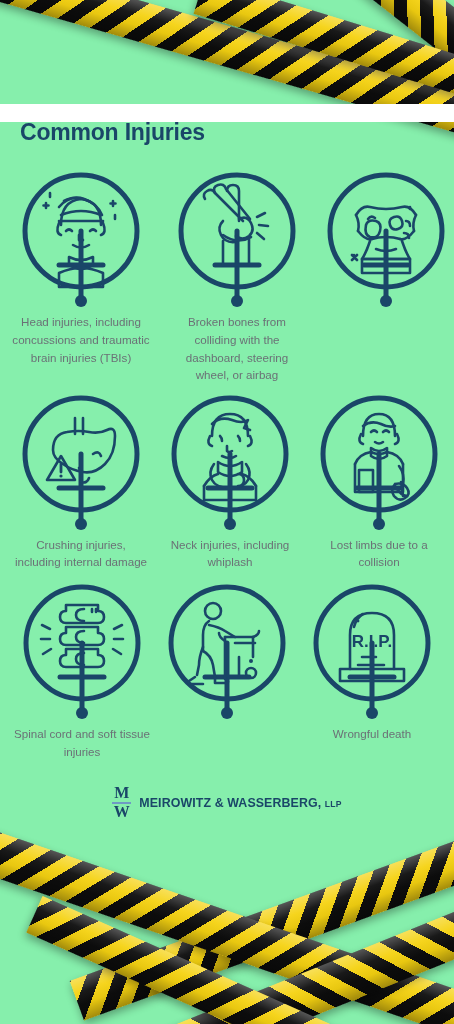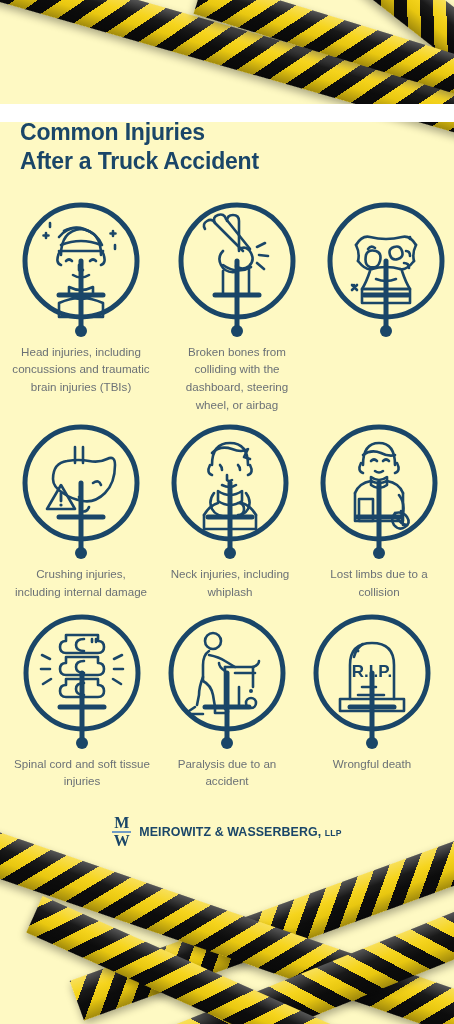--- a/index.html
+++ b/index.html
@@ -8,21 +8,21 @@
     background: #ffffff;
   }
   body {
     font-family: "Liberation Sans", sans-serif;
   }
   .page {
     position: relative;
     width: 454px;
     height: 1024px;
     overflow: hidden;
-    background: #fef9c3;
+    background: #86efac;
     margin: 0 auto;
   }
 
   
   .tape {
     position: absolute;
     background-image: repeating-linear-gradient(
         -50deg,
         #f5d211 0px, #f5d211 13px,
         #0d0d0d 13px, #0d0d0d 26px
@@ -166,21 +166,20 @@
     <div class="tape tape-b3"></div>
     <div class="tape tape-b1"></div>
     <div class="tape flip tape-b2"></div>
     <div class="tape tape-b4"></div>
   </div>
 
   <div class="content">
 
     <h1 class="title">
       <span>Common Injuries</span><br>
-      <span>After a Truck Accident</span>
     </h1>
 
     <div class="grid">
 
       <div class="row r1">
 
         <div class="cell">
           <div class="pin">
             <svg width="124" height="140" viewBox="0 0 124 140">
               <g fill="none" stroke="#1a4668" stroke-width="5" stroke-linecap="round" stroke-linejoin="round">
@@ -395,21 +394,20 @@
                 <path d="M60 56 v42 M88 56 v20"></path>
                 <path d="M70 62 h20"></path>
                 <path d="M88 56 q6 -2 6 -6"></path>
                 <path d="M60 60 q-6 -4 -6 -8"></path>
                 <path d="M74 96 v-20"></path>
               </g>
               <circle cx="86" cy="92" r="5" fill="none" stroke="#1a4668" stroke-width="2.6"></circle>
               <circle cx="86" cy="80" r="2" fill="#1a4668"></circle>
             </svg>
           </div>
-          <div class="caption">Paralysis due to an accident</div>
         </div>
 
         <div class="cell">
           <div class="pin">
             <svg width="124" height="140" viewBox="0 0 124 140">
               <g fill="none" stroke="#1a4668" stroke-width="5" stroke-linecap="round" stroke-linejoin="round">
                 <circle cx="62" cy="62" r="56"></circle>
                 <line x1="62" y1="62" x2="62" y2="130"></line>
                 <line x1="40" y1="96" x2="84" y2="96"></line>
               </g>

